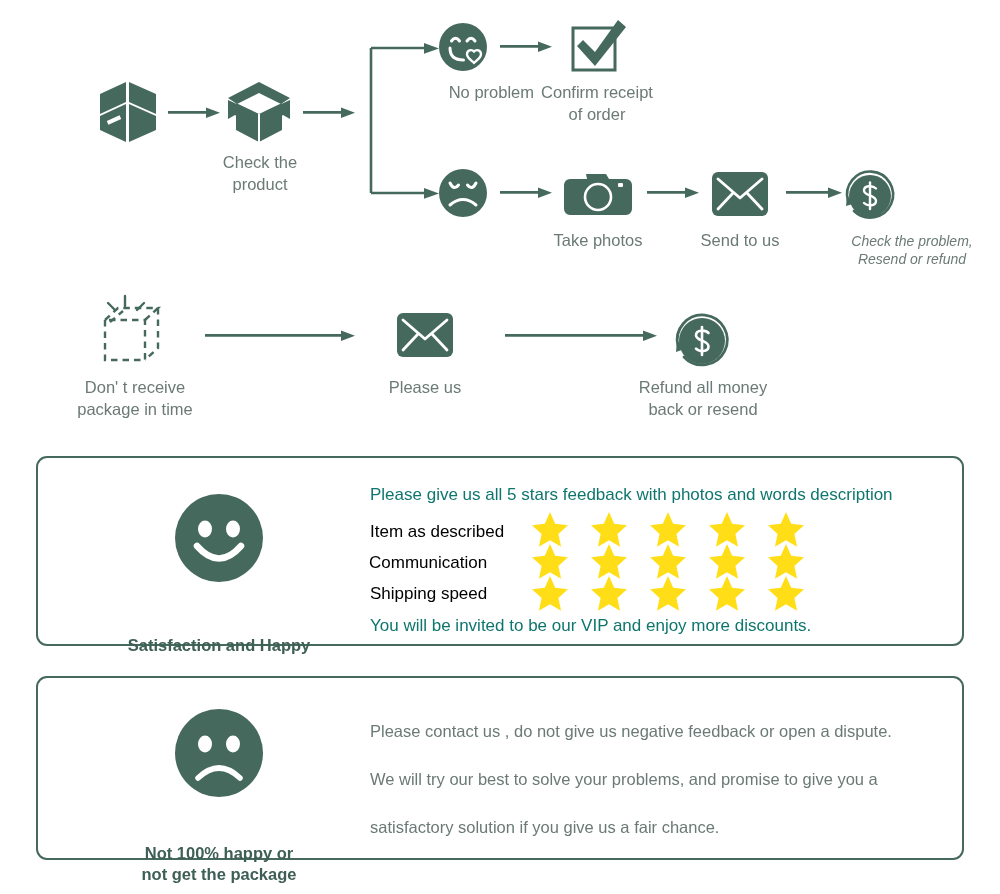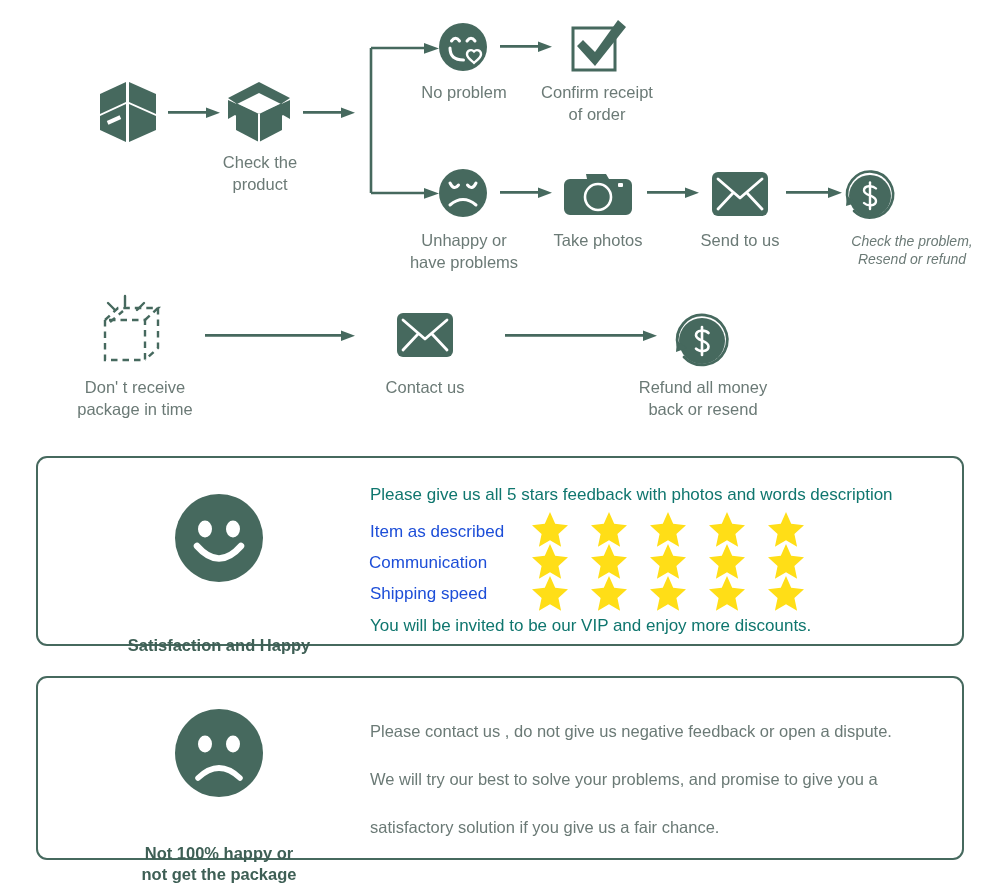--- a/index.html
+++ b/index.html
@@ -24,21 +24,21 @@
   }
   .panel-title{
     position:absolute;text-align:center;font-weight:bold;
     font-size:16.5px;color:#3e5f55;line-height:1.3;white-space:pre-line;margin-top:39px;
   }
   .panel-line{
     position:absolute;font-size:17px;color:#0f766e;white-space:nowrap;
     font-family:"Liberation Sans","DejaVu Sans",sans-serif;
   }
   .rate-label{
-    position:absolute;font-size:17px;color:#1d4ed8;white-space:nowrap;
+    position:absolute;font-size:17px;color:#000000;white-space:nowrap;
   }
   .star-row{position:absolute;display:flex;gap:21px;}
   .bad-line{
     position:absolute;font-size:16.5px;color:#6b7a76;white-space:nowrap;
   }
 </style>
 </head>
 <body>
 
 <div class="abs" style="left:0;top:0;width:1000px;height:440px;">
@@ -106,21 +106,21 @@
       <circle cx="25" cy="25" r="24" fill="#46695e"></circle>
       <g stroke="#ffffff" stroke-width="3" fill="none" stroke-linecap="round">
         <path d="M13.5,19 Q17.5,13.5 21.5,19"></path>
         <path d="M29,19 Q33,13.5 37,19"></path>
         <path d="M12,26 Q12,38 25.5,38"></path>
       </g>
       <path d="M36,29.5 c-2.6,-2.8 -7,-0.9 -7,2.7 c0,3.6 4.6,6.4 7,8.6
                c2.4,-2.2 7,-5 7,-8.6 c0,-3.6 -4.4,-5.5 -7,-2.7 z" fill="#46695e" stroke="#ffffff" stroke-width="2.4"></path>
     </svg>
   </div>
-  <div class="cap" style="left:394px;top:82px;width:140px;">No problem</div>
+  <div class="cap" style="left:394px;top:82px;width:140px;text-align:right;">No problem</div>
 
   <div class="abs" style="left:500px;top:40px;">
     <svg width="52" height="14" viewBox="0 0 52 14">
       <path d="M0 6.4 H40" stroke="#46695e" stroke-width="2.6" fill="none"></path>
       <polygon points="38,1.4 52,6.7 38,12" fill="#46695e"></polygon>
     </svg>
   </div>
 
   <div class="abs" style="left:568px;top:18px;">
     <svg width="60" height="56" viewBox="0 0 60 56">
@@ -134,22 +134,20 @@
   <div class="abs" style="left:438px;top:168px;">
     <svg width="52" height="52" viewBox="0 0 52 52">
       <circle cx="25" cy="25" r="24" fill="#46695e"></circle>
       <g stroke="#ffffff" stroke-width="3" fill="none" stroke-linecap="round">
         <path d="M12,15 Q16,23 20.5,17"></path>
         <path d="M29.5,17 Q34,23 38,15"></path>
         <path d="M12,37 Q25,26 38,37"></path>
       </g>
     </svg>
   </div>
-  <div class="cap" style="left:393px;top:230px;width:142px;">Unhappy or
-have problems</div>
 
   <div class="abs" style="left:500px;top:186px;">
     <svg width="52" height="14" viewBox="0 0 52 14">
       <path d="M0 6.4 H40" stroke="#46695e" stroke-width="2.6" fill="none"></path>
       <polygon points="38,1.4 52,6.7 38,12" fill="#46695e"></polygon>
     </svg>
   </div>
 
   <div class="abs" style="left:562px;top:170px;">
     <svg width="72" height="50" viewBox="0 0 72 50">
@@ -231,21 +229,21 @@
   <div class="abs" style="left:397px;top:313px;">
     <svg width="56" height="44" viewBox="0 0 56 44">
       <rect x="0" y="0" width="56" height="44" rx="6" fill="#46695e"></rect>
       <g stroke="#ffffff" stroke-width="2.8" fill="none" stroke-linecap="round" stroke-linejoin="round">
         <path d="M6,7 L28,26 L50,7"></path>
         <path d="M6,37 L21,21"></path>
         <path d="M50,37 L35,21"></path>
       </g>
     </svg>
   </div>
-  <div class="cap" style="left:355px;top:377px;width:140px;">Contact us</div>
+  <div class="cap" style="left:355px;top:377px;width:140px;">Please us</div>
 
   <div class="abs" style="left:505px;top:329px;">
     <svg width="152" height="14" viewBox="0 0 152 14">
       <path d="M0 6.4 H140" stroke="#46695e" stroke-width="2.6" fill="none"></path>
       <polygon points="138,1.4 152,6.7 138,12" fill="#46695e"></polygon>
     </svg>
   </div>
 
   <div class="abs" style="left:669px;top:307px;">
     <svg width="66" height="66" viewBox="0 0 66 66">

